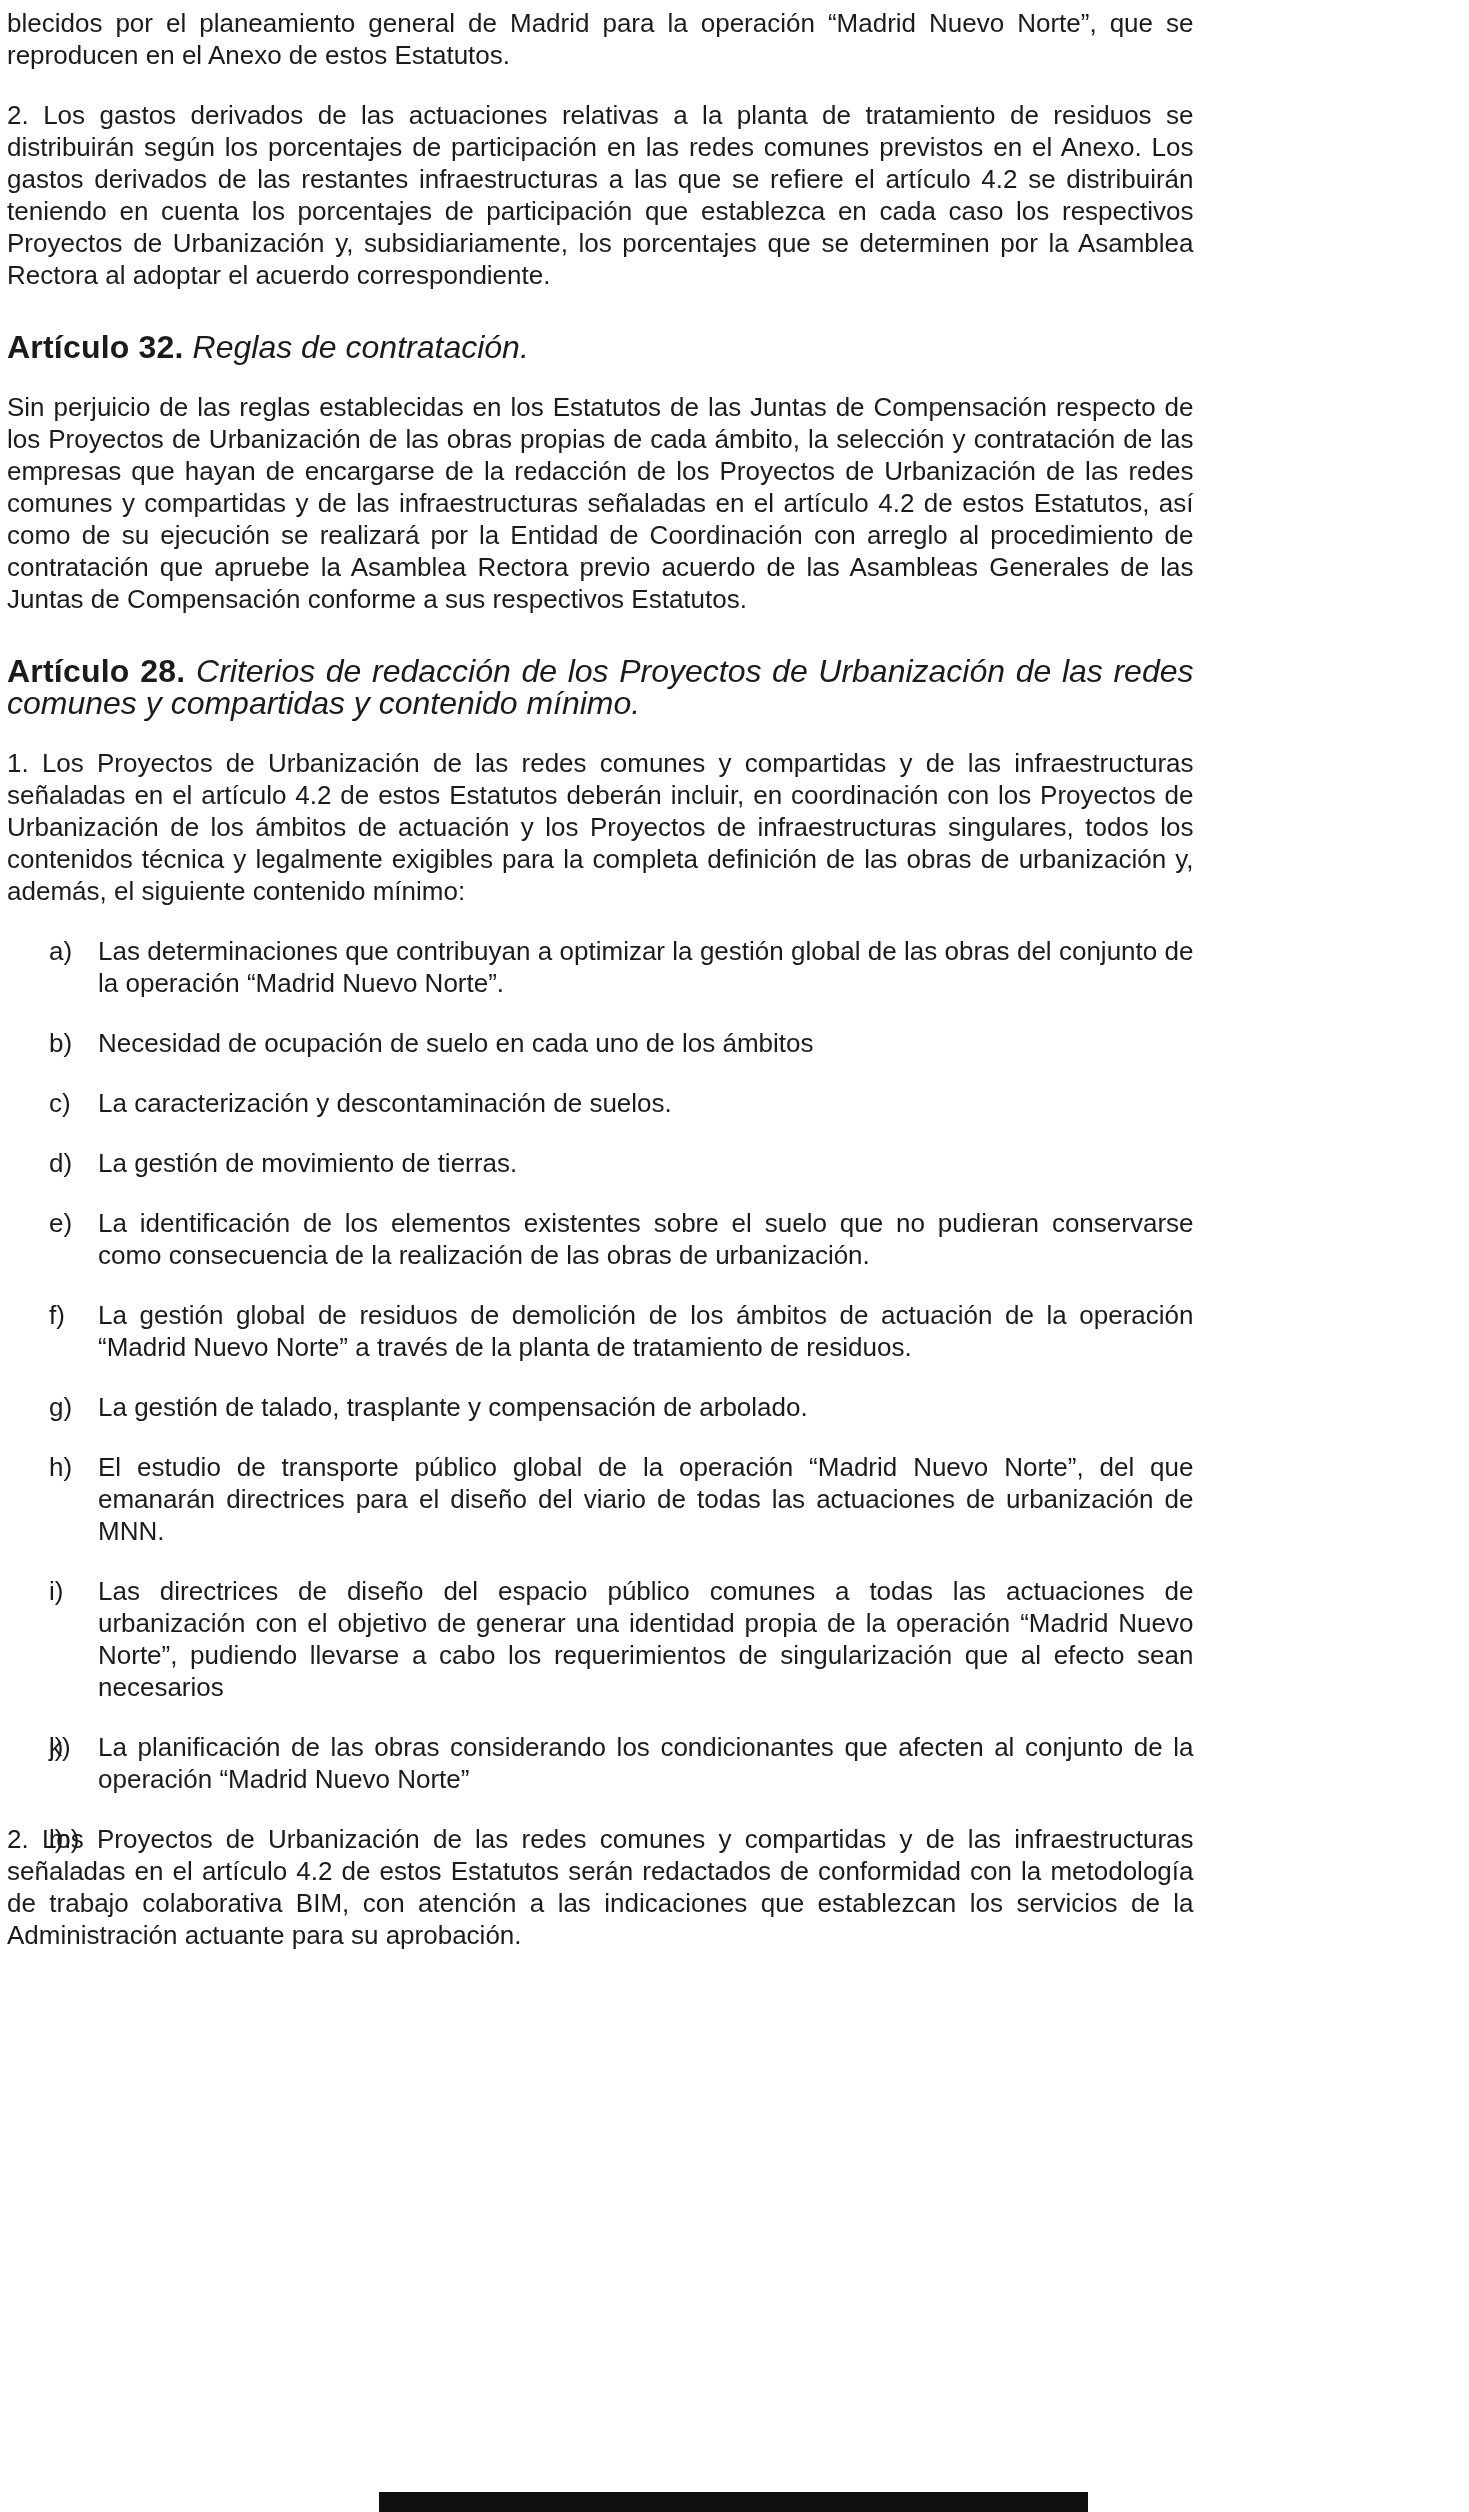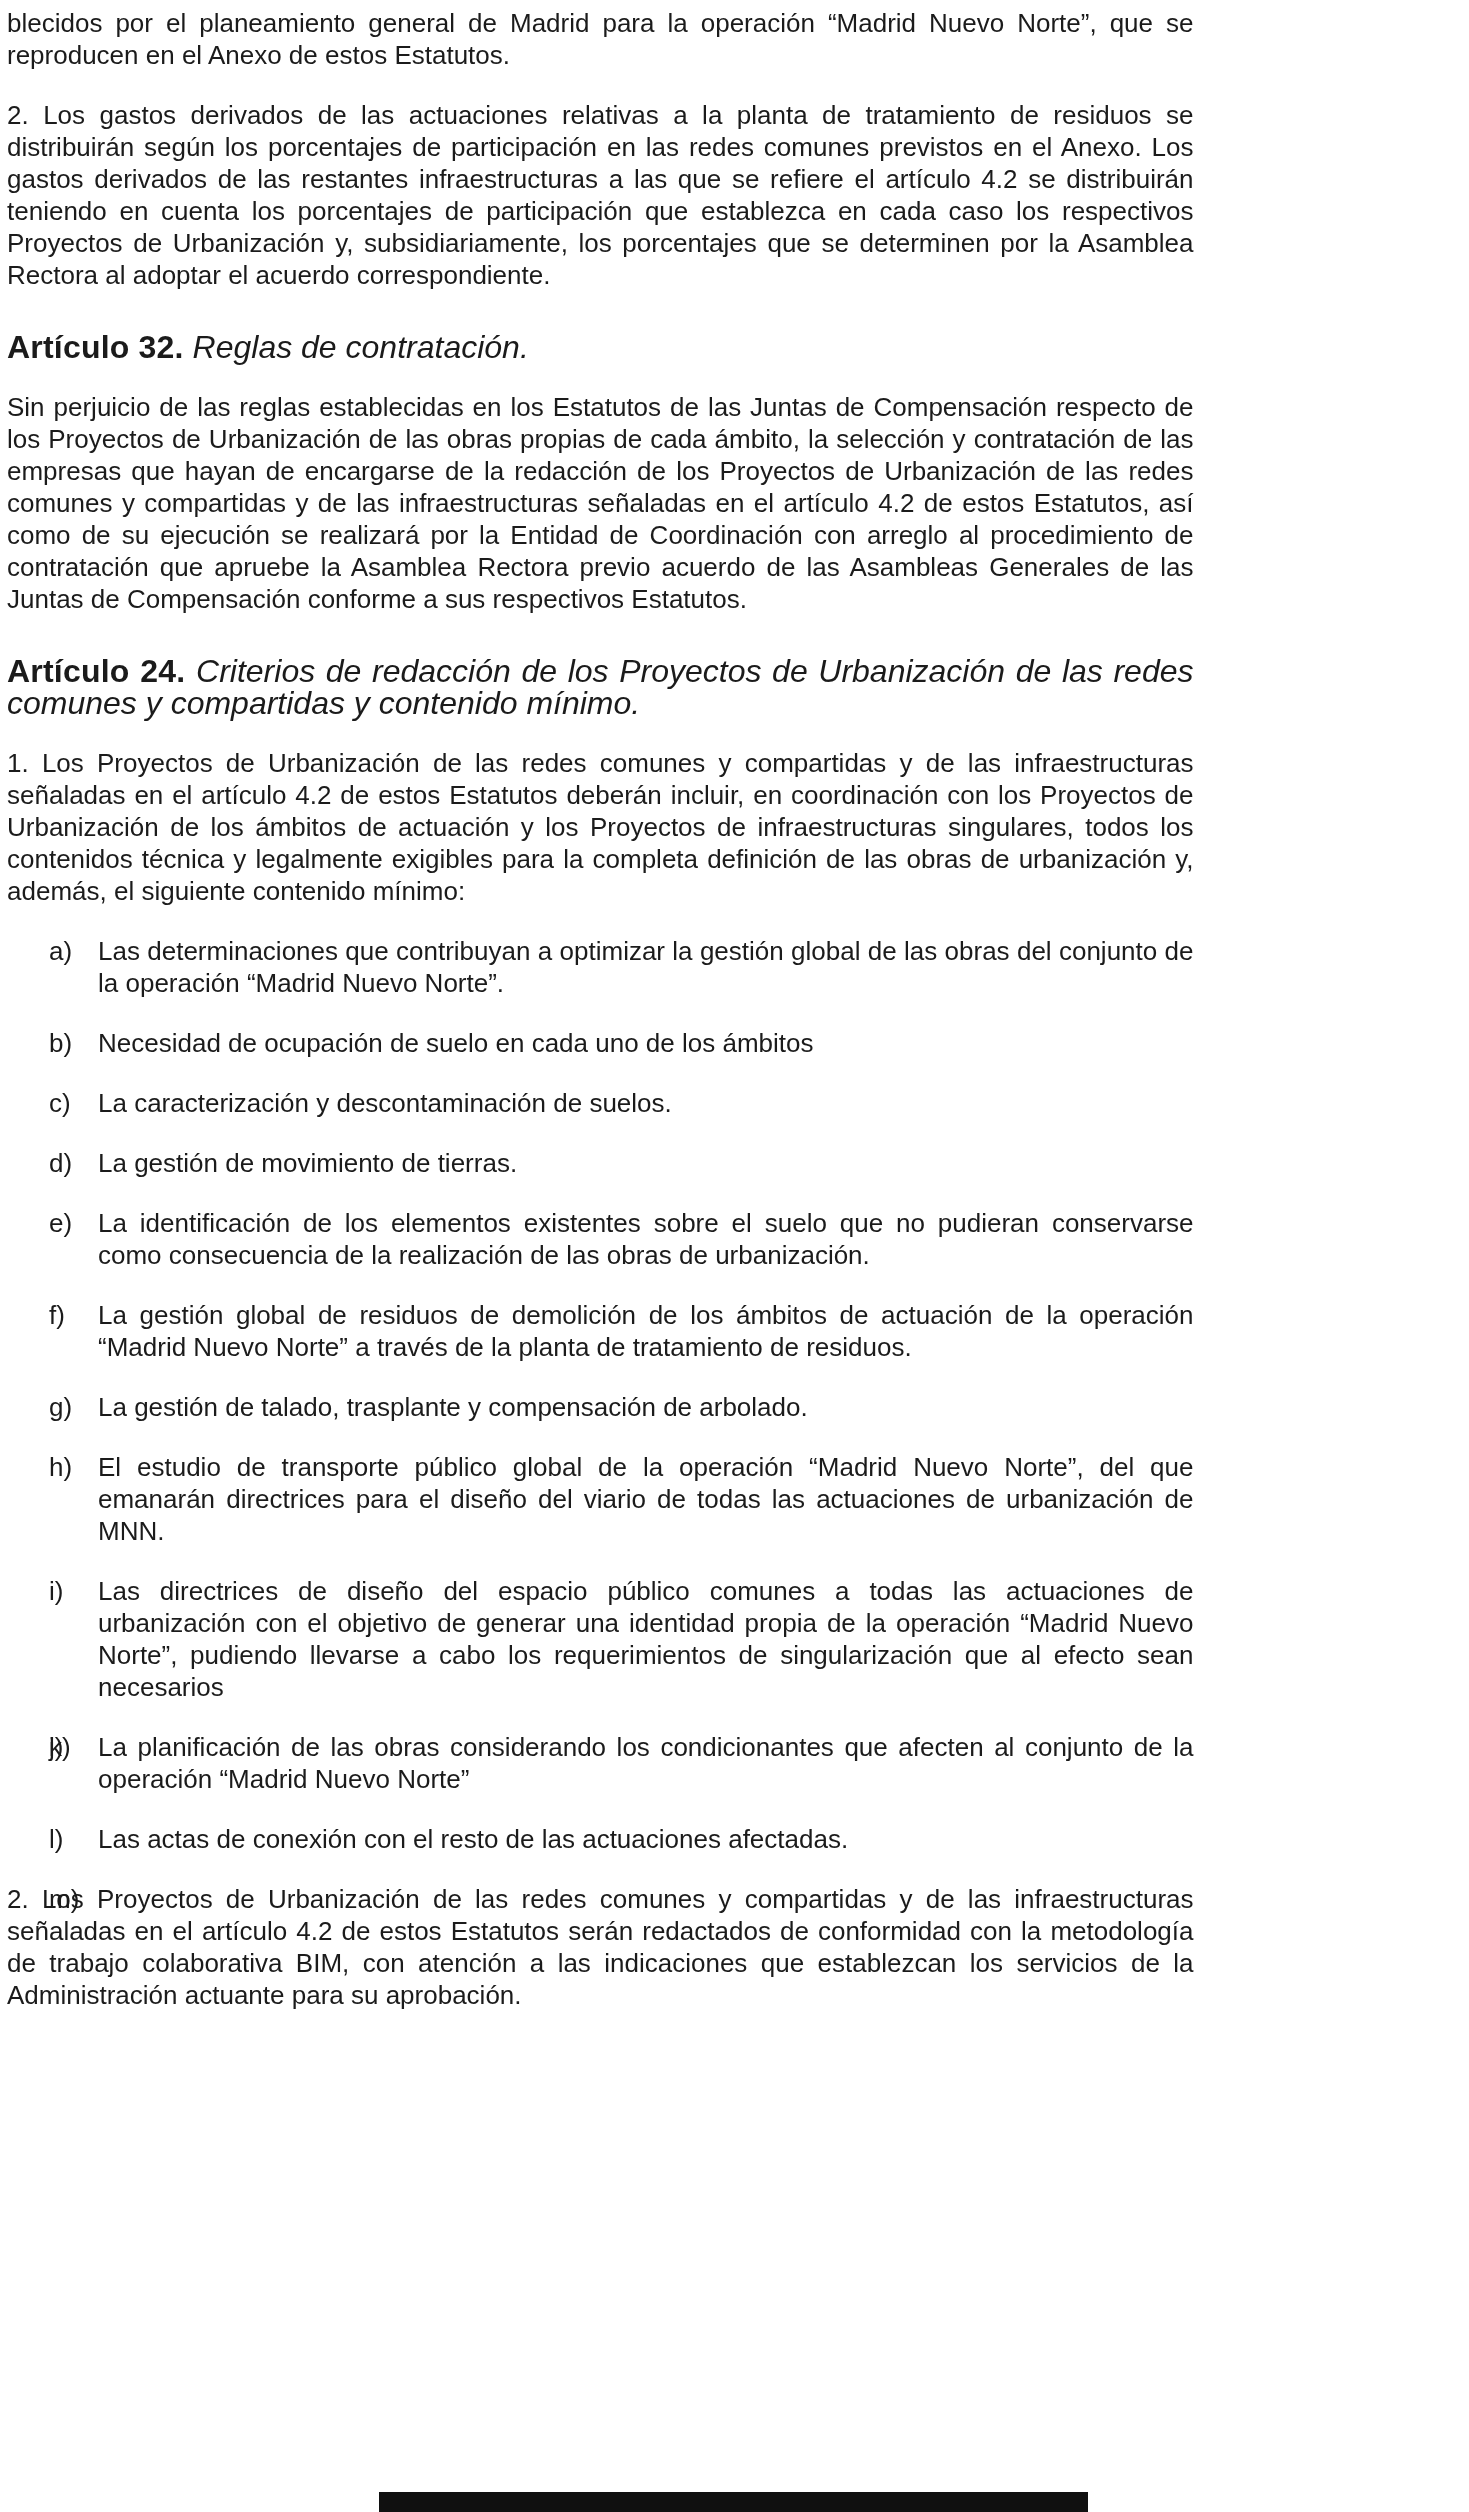--- a/index.html
+++ b/index.html
@@ -80,21 +80,21 @@
   <p class="para">2. Los gastos derivados de las actuaciones relativas a la planta de tratamiento de residuos se distribuirán según los porcentajes de participación en las redes comunes previstos en el Anexo. Los gastos derivados de las restantes infraestructuras a las que se refiere el artículo 4.2 se distribuirán teniendo en cuenta los porcentajes de participación que establezca en cada caso los respectivos Proyectos de Urbanización y, subsidiariamente, los porcentajes que se determinen por la Asamblea Rectora al adoptar el acuerdo correspondiente.</p>
 
   <p class="article-heading">
     <span class="label">Artículo 32.</span>
     <span class="title">Reglas de contratación.</span>
   </p>
 
   <p class="para">Sin perjuicio de las reglas establecidas en los Estatutos de las Juntas de Compensación respecto de los Proyectos de Urbanización de las obras propias de cada ámbito, la selección y contratación de las empresas que hayan de encargarse de la redacción de los Proyectos de Urbanización de las redes comunes y compartidas y de las infraestructuras señaladas en el artículo 4.2 de estos Estatutos, así como de su ejecución se realizará por la Entidad de Coordinación con arreglo al procedimiento de contratación que apruebe la Asamblea Rectora previo acuerdo de las Asambleas Generales de las Juntas de Compensación conforme a sus respectivos Estatutos.</p>
 
   <p class="article-heading">
-    <span class="label">Artículo 24.</span>
+    <span class="label">Artículo 28.</span>
     <span class="title">Criterios de redacción de los Proyectos de Urbanización de las redes comunes y compartidas y contenido mínimo.</span>
   </p>
 
   <p class="para">1. Los Proyectos de Urbanización de las redes comunes y compartidas y de las infraestructuras señaladas en el artículo 4.2 de estos Estatutos deberán incluir, en coordinación con los Proyectos de Urbanización de los ámbitos de actuación y los Proyectos de infraestructuras singulares, todos los contenidos técnica y legalmente exigibles para la completa definición de las obras de urbanización y, además, el siguiente contenido mínimo:</p>
 
   <ol class="letter-list">
     <li>
       <span class="marker">a)</span>
       <span class="text">Las determinaciones que contribuyan a optimizar la gestión global de las obras del conjunto de la operación “Madrid Nuevo Norte”.</span>
     </li>
@@ -132,21 +132,20 @@
     </li>
     <li>
       <span class="marker">j)</span>
     </li>
     <li>
       <span class="marker">k)</span>
       <span class="text">La planificación de las obras considerando los condicionantes que afecten al conjunto de la operación “Madrid Nuevo Norte”</span>
     </li>
     <li>
       <span class="marker">l)</span>
-      <span class="text">Las actas de conexión con el resto de las actuaciones afectadas.</span>
     </li>
     <li>
       <span class="marker">m)</span>
     </li>
   </ol>
 
   <p class="para">2. Los Proyectos de Urbanización de las redes comunes y compartidas y de las infraestructuras señaladas en el artículo 4.2 de estos Estatutos serán redactados de conformidad con la metodología de trabajo colaborativa BIM, con atención a las indicaciones que establezcan los servicios de la Administración actuante para su aprobación.</p>
 
 </div>
 

